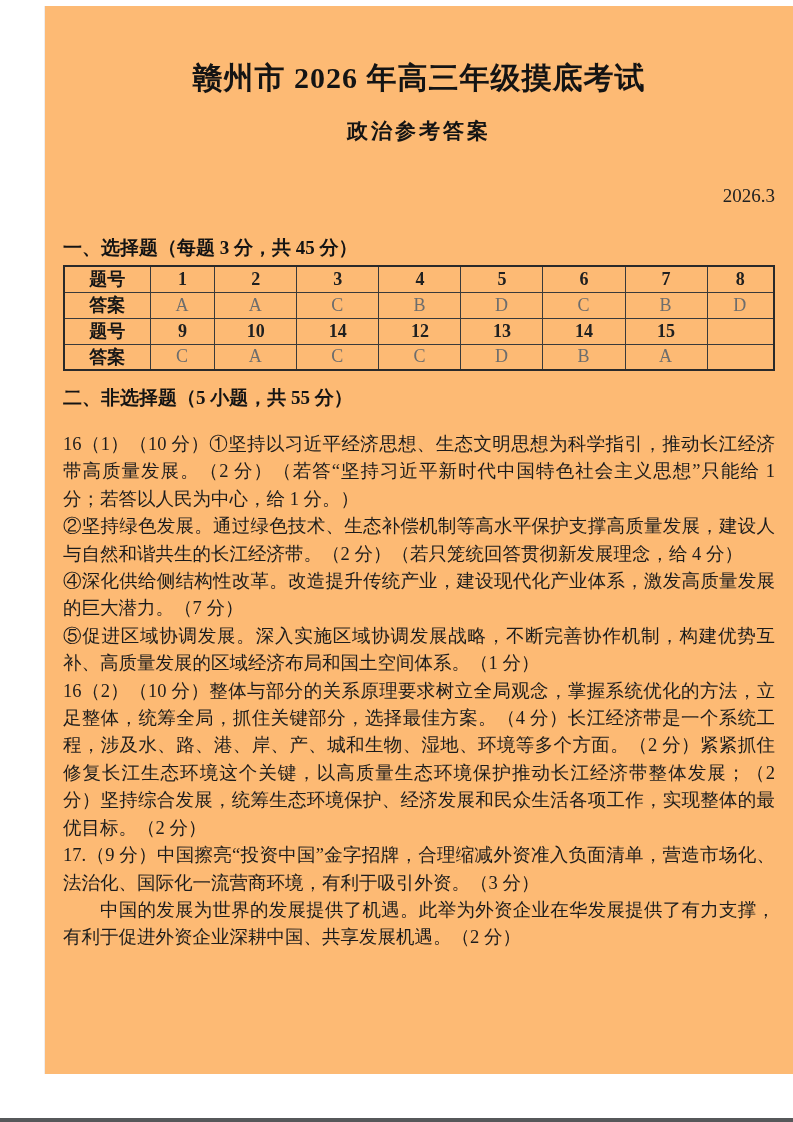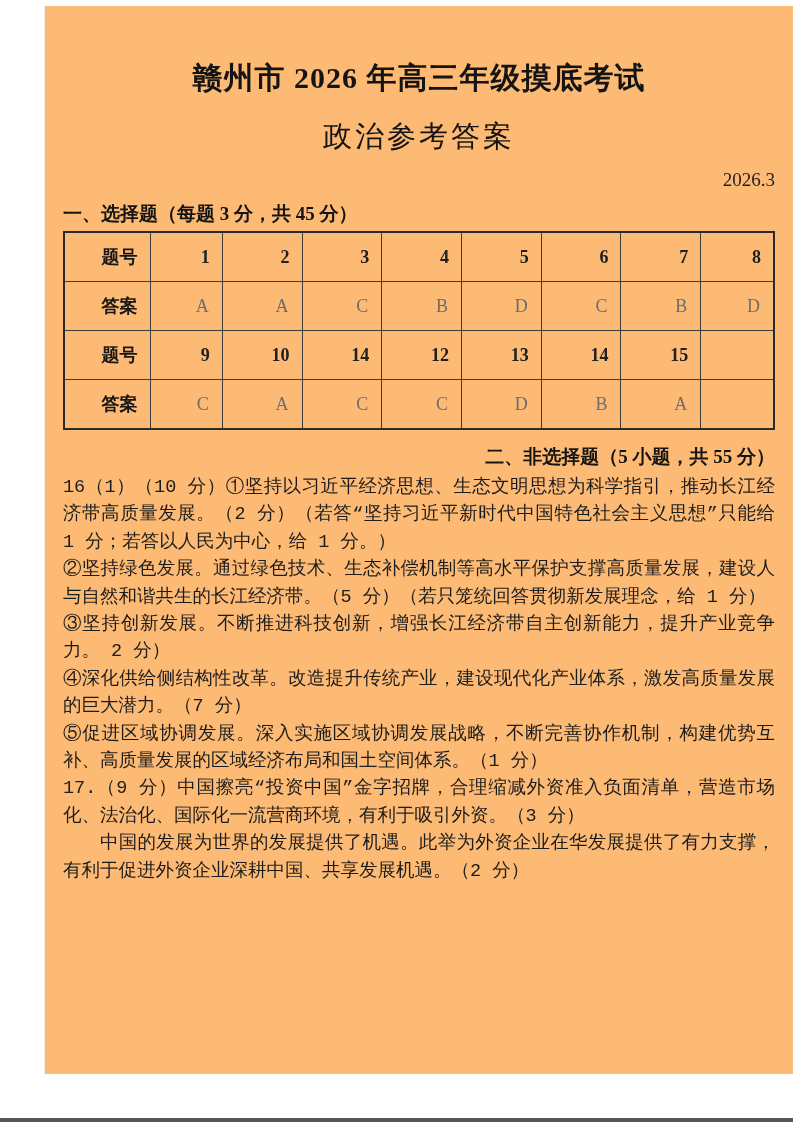--- a/index.html
+++ b/index.html
@@ -32,74 +32,74 @@
     margin: 26px 0 0 0;
     text-align: center;
     font-size: 30px;
     font-weight: 700;
     letter-spacing: 1px;
     color: #141414;
   }
   .doc-subtitle {
     margin: 18px 0 0 0;
     text-align: center;
-    font-size: 29px;
-    font-weight: 400;
+    font-size: 21px;
+    font-weight: 700;
     letter-spacing: 3px;
     color: #141414;
   }
   .doc-date {
-    margin-top: 12px;
+    margin-top: 40px;
     text-align: right;
     font-size: 19px;
     color: #222;
   }
   .sec-heading {
-    margin-top: 10px;
+    margin-top: 28px;
     font-size: 19px;
     font-weight: 700;
     color: #141414;
   }
   table.answer-table {
     width: 100%;
     margin-top: 4px;
     border-collapse: collapse;
     border: 2px solid #2a2a2a;
   }
   table.answer-table td {
     border: 1.5px solid #3a3a3a;
     height: 26px;
-    text-align: right;
+    text-align: center;
     vertical-align: middle;
     font-size: 18px;
-    padding: 12px;
+    padding: 0;
   }
   td.row-label {
     width: 86px;
     font-weight: 700;
     color: #161616;
   }
   td.qnum {
     font-weight: 700;
     color: #202020;
   }
   td.ans {
     font-weight: 400;
     color: #6d6d6d;
     letter-spacing: 1px;
   }
-  .sec2-heading { margin-top: 14px; text-align: right; }
+  .sec2-heading { margin-top: 14px; }
   .answers p {
     margin: 0;
     font-size: 18.5px;
     line-height: 27.4px;
     text-align: justify;
     color: #1c1c1c;
   }
-  .answers { margin-top: 4px; font-family: Liberation Mono, monospace; }
+  .answers { margin-top: 20px; }
   .answers p.indent { text-indent: 2em; }
   
   .bottom-bar {
     position: absolute;
     left: 0; bottom: 0;
     width: 100%; height: 4px;
     background: #56585a;
   }
 </style>
 </head>
@@ -161,24 +161,24 @@
             <td class="ans">A</td>
             <td class="ans"></td>
           </tr>
         </tbody>
       </table>
 
       <div class="sec-heading sec2-heading">二、非选择题（5 小题，共 55 分）</div>
 
       <div class="answers">
         <p>16（1）（10 分）①坚持以习近平经济思想、生态文明思想为科学指引，推动长江经济带高质量发展。（2 分）（若答“坚持习近平新时代中国特色社会主义思想”只能给 1 分；若答以人民为中心，给 1 分。）</p>
-        <p>②坚持绿色发展。通过绿色技术、生态补偿机制等高水平保护支撑高质量发展，建设人与自然和谐共生的长江经济带。（5 分）（若只笼统回答贯彻新发展理念，给 1 分）</p>
-        <p>③坚持创新发展。不断推进科技创新，增强长江经济带自主创新能力，提升产业竞争力。 2 分）</p>
+        <p>②坚持绿色发展。通过绿色技术、生态补偿机制等高水平保护支撑高质量发展，建设人与自然和谐共生的长江经济带。（2 分）（若只笼统回答贯彻新发展理念，给 4 分）</p>
         <p>④深化供给侧结构性改革。改造提升传统产业，建设现代化产业体系，激发高质量发展的巨大潜力。（7 分）</p>
         <p>⑤促进区域协调发展。深入实施区域协调发展战略，不断完善协作机制，构建优势互补、高质量发展的区域经济布局和国土空间体系。（1 分）</p>
+        <p>16（2）（10 分）整体与部分的关系原理要求树立全局观念，掌握系统优化的方法，立足整体，统筹全局，抓住关键部分，选择最佳方案。（4 分）长江经济带是一个系统工程，涉及水、路、港、岸、产、城和生物、湿地、环境等多个方面。（2 分）紧紧抓住修复长江生态环境这个关键，以高质量生态环境保护推动长江经济带整体发展；（2 分）坚持综合发展，统筹生态环境保护、经济发展和民众生活各项工作，实现整体的最优目标。（2 分）</p>
         <p>17.（9 分）中国擦亮“投资中国”金字招牌，合理缩减外资准入负面清单，营造市场化、法治化、国际化一流营商环境，有利于吸引外资。（3 分）</p>
         <p class="indent">中国的发展为世界的发展提供了机遇。此举为外资企业在华发展提供了有力支撑，有利于促进外资企业深耕中国、共享发展机遇。（2 分）</p>
       </div>
 
     </div>
   </div>
   <div class="bottom-bar"></div>
 </div>
 
 </body></html>

